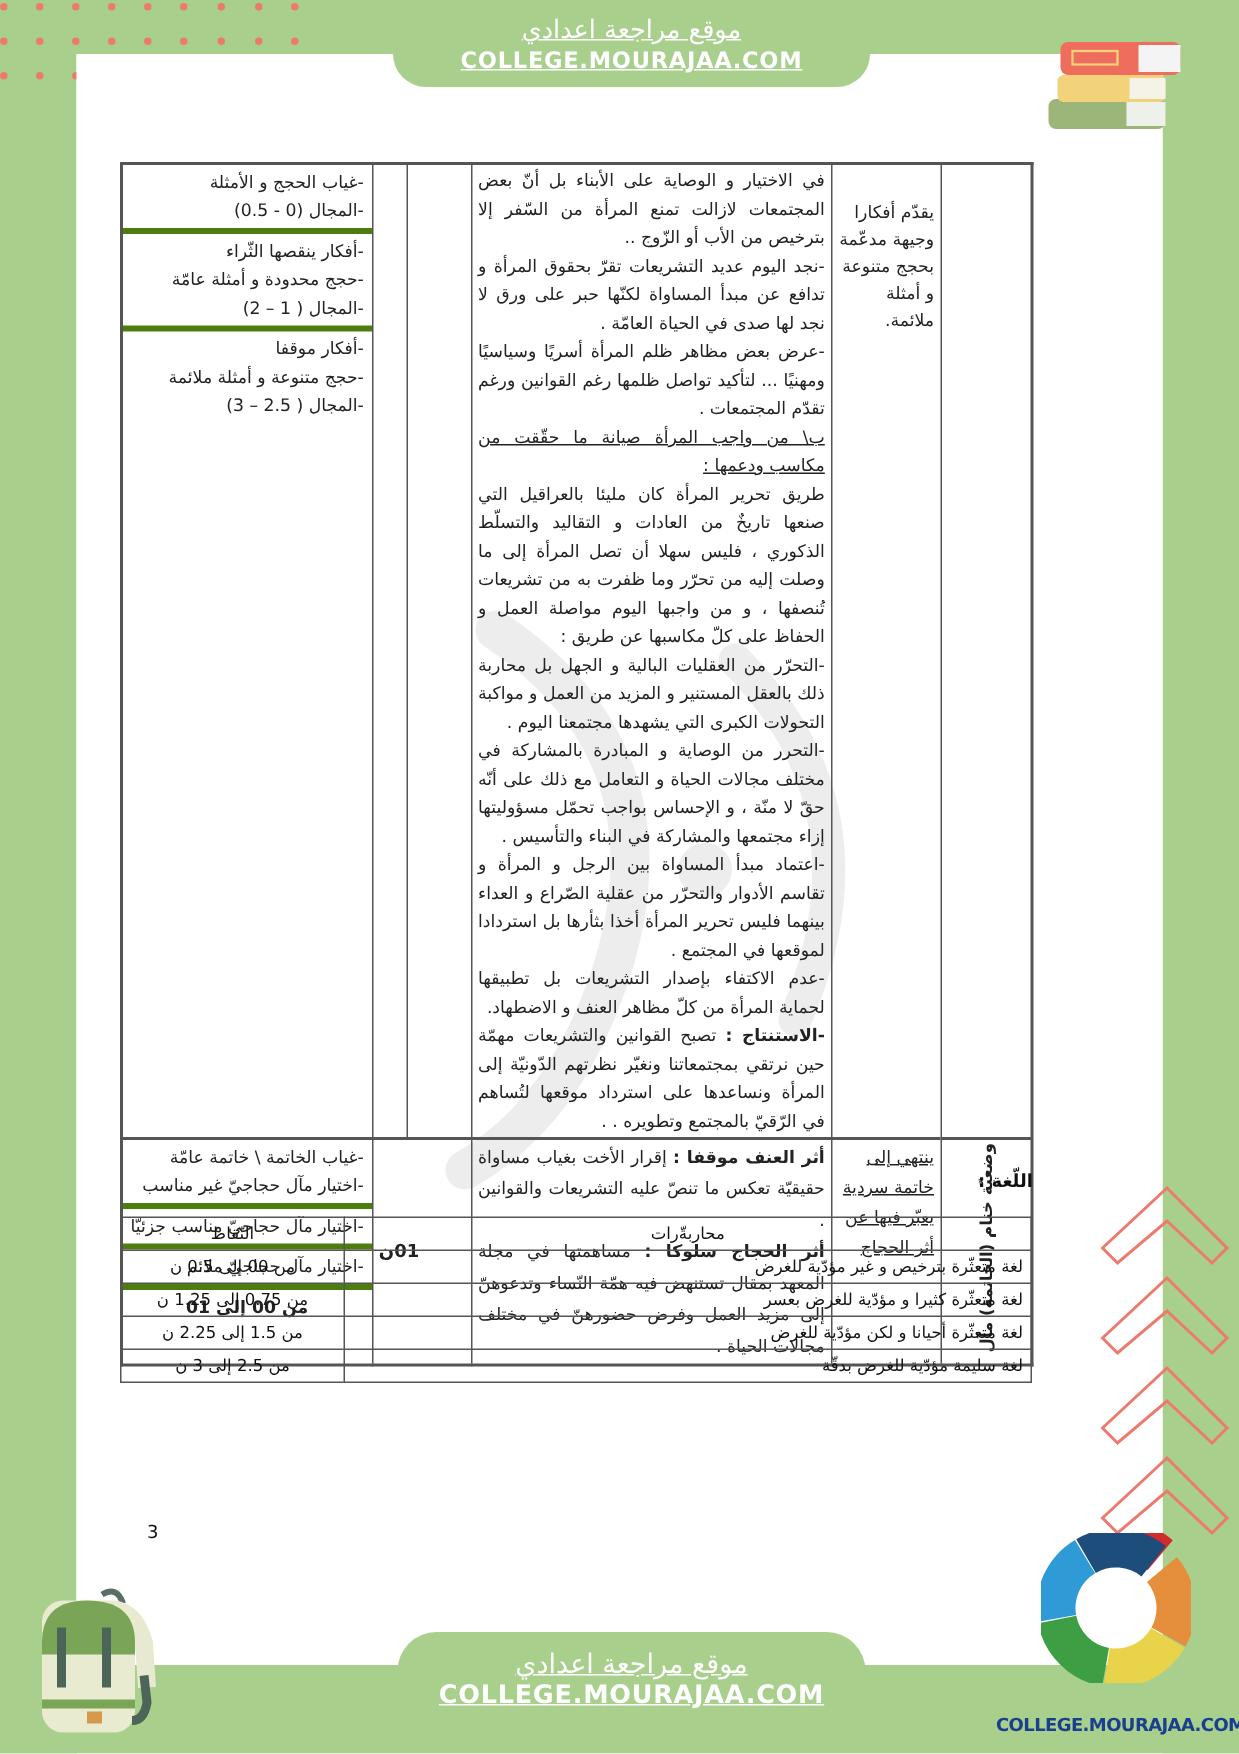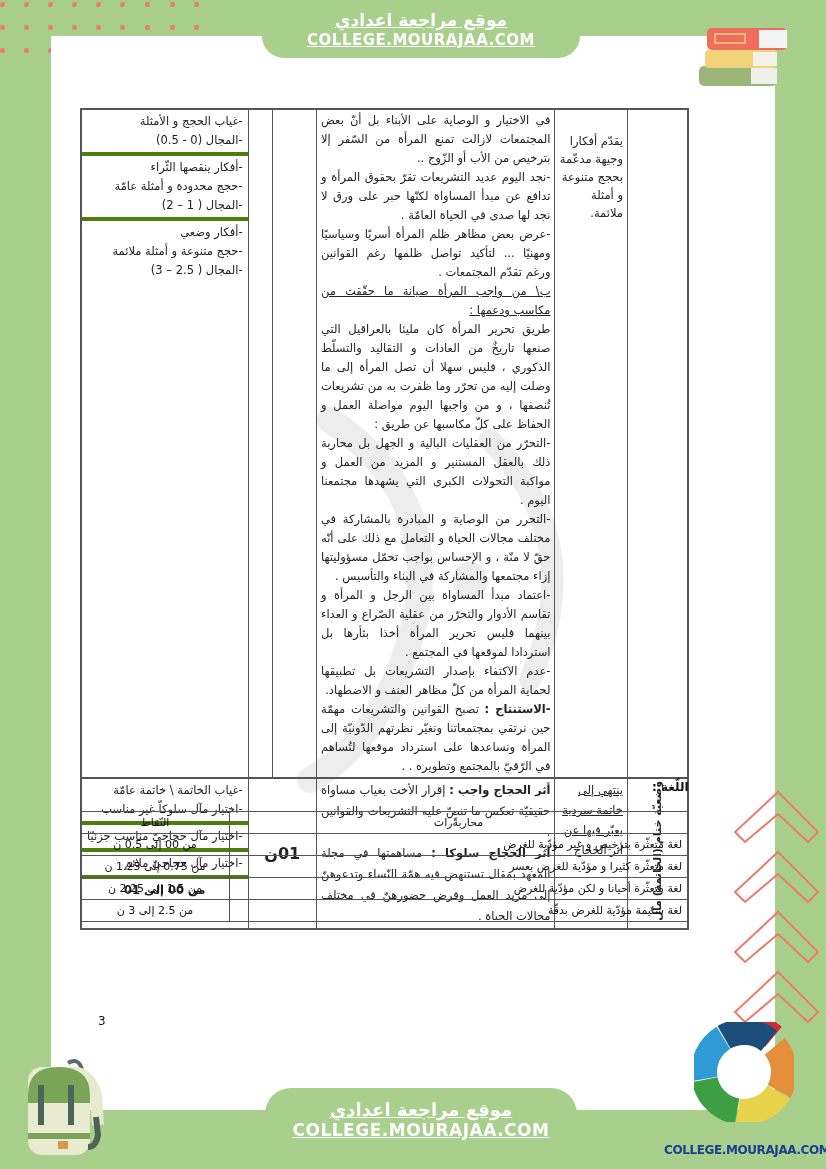--- a/index.html
+++ b/index.html
@@ -16,21 +16,21 @@
   .banner-top {
     position: absolute; left: 262px; top: 0; width: 318px; height: 58px;
     background: #a8cf8c; border-radius: 0 0 22px 22px;
     text-align: center; color: #fff;
   }
   .banner-bottom {
     position: absolute; left: 265px; top: 1088px; width: 312px; height: 70px;
     background: #a8cf8c; border-radius: 26px 26px 0 0;
     text-align: center; color: #fff;
   }
-  .banner-ar { font-size: 17px; font-weight: bold; text-decoration: underline; direction: rtl; line-height: 20px; padding-top: 10px; }
+  .banner-ar { font-size: 17px; font-weight: normal; text-decoration: underline; direction: rtl; line-height: 20px; padding-top: 10px; }
   .banner-en { font-size: 15px; font-weight: bold; text-decoration: underline; letter-spacing: 0.5px; line-height: 20px; }
   .banner-bottom .banner-ar { padding-top: 12px; font-size: 18px; }
   .banner-bottom .banner-en { font-size: 17px; }
   .dots { position: absolute; left: 0; top: 0; width: 200px; height: 55px; }
   .dot { position: absolute; width: 5px; height: 5px; border-radius: 50%; background: #ec7b6e; }
 
   .page { position: absolute; left: 51px; top: 36px; width: 724px; height: 1074px; background: #fff; }
 
   table { border-collapse: collapse; direction: rtl; }
   .main-table { position: absolute; left: 80px; top: 108px; width: 609px; }
@@ -165,51 +165,51 @@
       <div class="lvl-cell">
         <span class="lvl-line">-غياب الحجج و الأمثلة</span>
         <span class="lvl-line">-المجال (0 - 0.5)</span>
       </div>
       <div class="lvl-cell sub">
         <span class="lvl-line">-أفكار ينقصها الثّراء</span>
         <span class="lvl-line">-حجج محدودة و أمثلة عامّة</span>
         <span class="lvl-line">-المجال ( 1 – 2)</span>
       </div>
       <div class="lvl-cell sub">
-        <span class="lvl-line">-أفكار وضعي</span>
+        <span class="lvl-line">-أفكار موقفا</span>
         <span class="lvl-line">-حجج متنوعة و أمثلة ملائمة</span>
         <span class="lvl-line">-المجال ( 2.5 – 3)</span>
       </div>
     </td>
   </tr>
 
   <tr class="thick-top">
     <td class="col-crit" style="vertical-align:middle;text-align:center;">
       <span class="vertical-text">وضعيّة ختام (الخاتمة) مآل</span>
     </td>
     <td style="line-height:20px;text-decoration:underline;">
       <span>ينتهي إلى خاتمة سردية يعبّر فيها عن أثر الحجاج</span>
     </td>
     <td class="col-content" style="line-height:21px;">
       <div>
-        <b>أثر الحجاج واجب :</b>
+        <b>أثر العنف موقفا :</b>
         <span>إقرار الأخت بغياب مساواة حقيقيّة تعكس ما تنصّ عليه التشريعات والقوانين .</span>
       </div>
       <div>
         <b>أثر الحجاج سلوكا :</b>
         <span>مساهمتها في مجلة المعهد بمقال تستنهض فيه همّة النّساء وتدعوهنّ إلى مزيد العمل وفرض حضورهنّ في مختلف مجالات الحياة .</span>
       </div>
     </td>
-    <td colspan="2" style="vertical-align:middle;text-align:center;font-weight:bold;font-size:16px;">
+    <td colspan="2" style="vertical-align:middle;text-align:left;font-weight:bold;font-size:12px;">
       <span>01ن</span>
     </td>
     <td class="col-level" style="padding:0;">
       <div class="lvl-cell">
         <span class="lvl-line">-غياب الخاتمة \ خاتمة عامّة</span>
-        <span class="lvl-line">-اختيار مآل سلوكاّ غير مناسب</span>
+        <span class="lvl-line">-اختيار مآل حجاجيّ غير مناسب</span>
       </div>
       <div class="lvl-cell sub">
         <span class="lvl-line">-اختيار مآل حجاجيّ مناسب جزئيّا</span>
       </div>
       <div class="lvl-cell sub">
         <span class="lvl-line">-اختيار مآل حجاجيّ ملائم</span>
       </div>
       <div class="lvl-cell sub" style="text-align:center;font-weight:bold;">
         <span class="lvl-line">من 00 إلى 01</span>
       </div>

